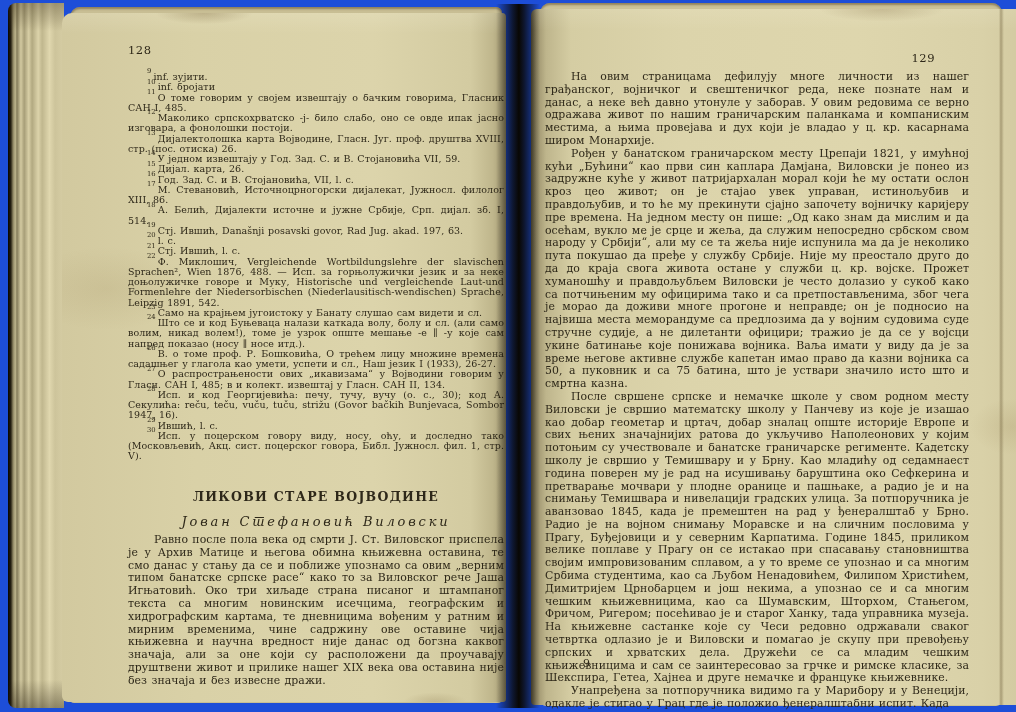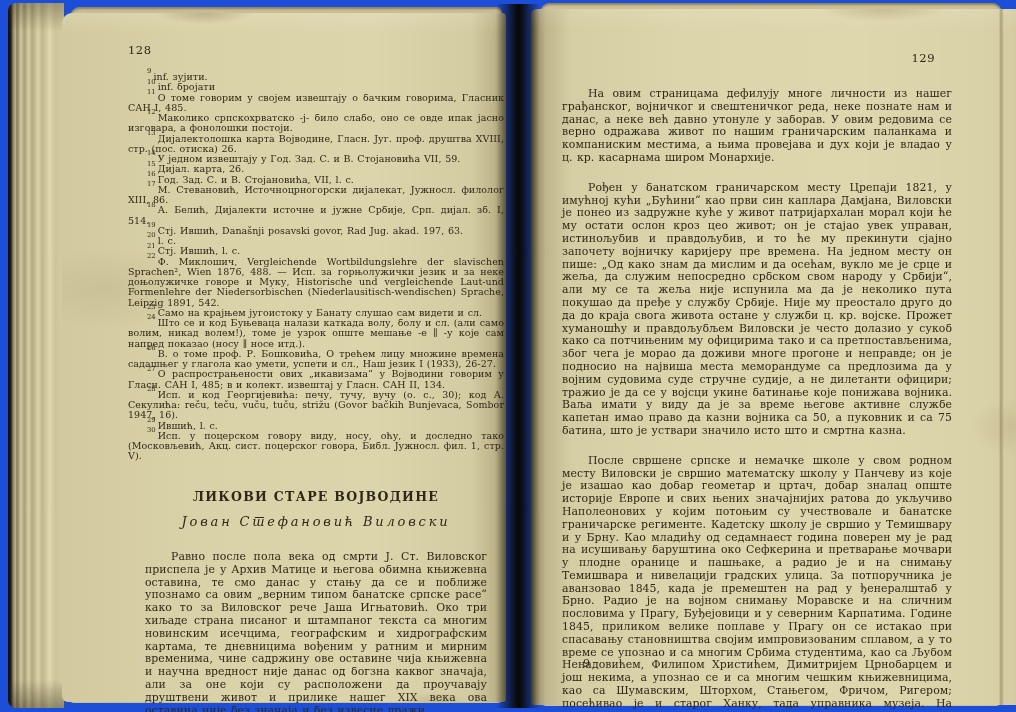--- a/index.html
+++ b/index.html
@@ -84,21 +84,21 @@
   .body-text {
     text-align:justify; font-size:10.9px; line-height:12.8px;
     letter-spacing:.05px; word-spacing:.8px;
   }
   .page-left .body-text {
     position:absolute; left:66px; top:521px; width:376px;
   }
   .page-right .body-text {
     position:absolute; left:14px; top:62px; width:424px;
   }
-  .body-text p { margin:17px; text-indent:26px; }
+  .body-text p { margin:0; text-indent:26px; }
   .signature { position:absolute; left:52px; top:648px; font-size:11px; }
 </style>
 </head>
 <body>
 
 <div class="scene">
 
   <div class="edge-stack"></div>
   <div class="sheet-under left"></div>
   <div class="sheet-under right"></div>

